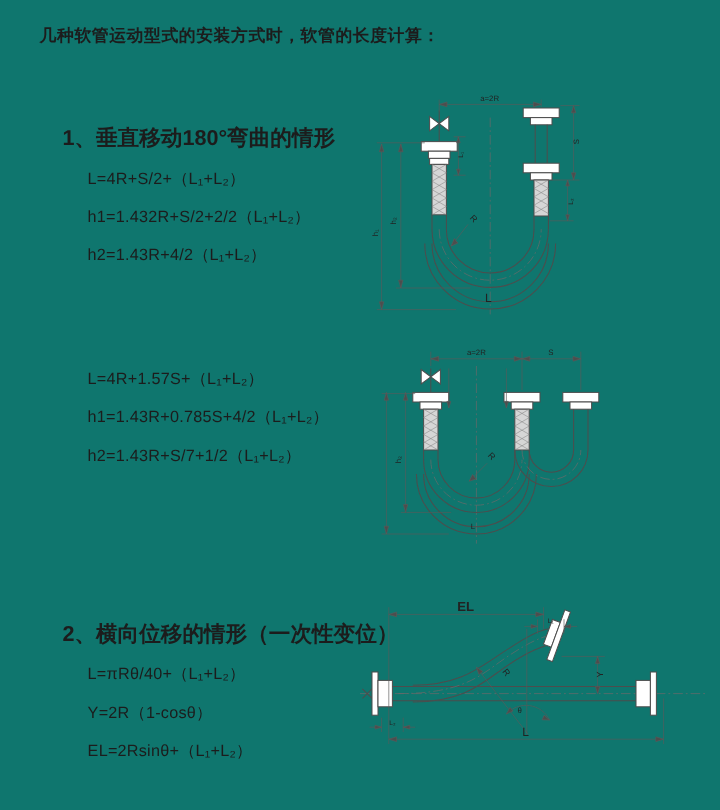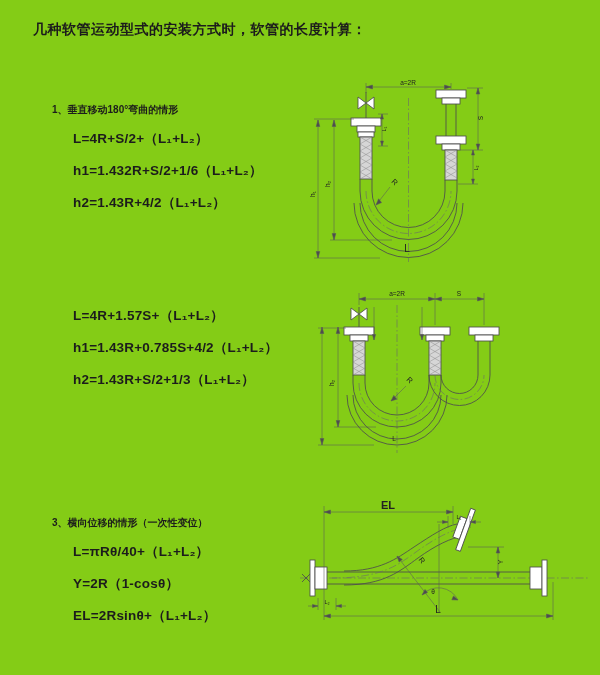--- a/index.html
+++ b/index.html
@@ -1,22 +1,22 @@
 <!DOCTYPE html>
 <html><head>
 <meta charset="utf-8">
 <style>
   *{margin:0;padding:0;box-sizing:border-box}
   html,body{width:600px;height:675px}
   body{background:#fff;font-family:"Liberation Sans","DejaVu Sans",sans-serif;color:#1c1c1c;position:relative;overflow:hidden}
-  .page{position:absolute;inset:0;background:#84cc16}
+  .page{position:absolute;inset:0;background:#0f766e}
   .doc-title{position:absolute;left:33px;top:21px;font-size:14px;font-weight:700;letter-spacing:.5px;white-space:nowrap}
   .sec-text{position:absolute;width:290px}
-  .sec-heading{font-size:10px;font-weight:700;margin-bottom:6px;white-space:nowrap}
-  .formula{font-size:13.5px;font-weight:700;line-height:32px;height:32px;padding-left:21px;letter-spacing:.2px;white-space:nowrap}
+  .sec-heading{font-size:18px;font-weight:700;margin-bottom:6px;white-space:nowrap}
+  .formula{font-size:13.5px;font-weight:400;line-height:32px;height:32px;padding-left:21px;letter-spacing:.2px;white-space:nowrap}
   .diag{position:absolute}
   svg.diag *{stroke:#4d4d4d;stroke-width:.85;fill:none}
   svg.diag g.dm *{stroke:#5a5a5a;stroke-width:.55}
   svg.diag .cl{stroke:#6a6a6a;stroke-width:.6;stroke-dasharray:8 2.5 1.5 2.5}
   svg.diag .ar{fill:#4d4d4d;stroke:none}
   svg.diag .fw{fill:#fff}
   svg.diag .hz{fill:#d6d6d6}
   svg.diag .hatch{stroke:#858585;stroke-width:.45}
   svg.diag text{stroke:none;fill:#222;font-family:"Liberation Sans","DejaVu Sans",sans-serif}
   .t5{font-size:5.5px}.t6{font-size:6.5px}.t7{font-size:7.5px}.t9{font-size:10px}.t11{font-size:11px;font-weight:700}
@@ -24,21 +24,21 @@
 </head>
 <body>
 
 <div class="page">
 
   <div class="doc-title">几种软管运动型式的安装方式时，软管的长度计算：</div>
 
   <div class="sec-text" style="left:52px;top:103px">
     <div class="sec-heading">1、垂直移动180°弯曲的情形</div>
     <div class="formula">L=4R+S/2+（L₁+L₂）</div>
-    <div class="formula">h1=1.432R+S/2+1/6（L₁+L₂）</div>
+    <div class="formula">h1=1.432R+S/2+2/2（L₁+L₂）</div>
     <div class="formula">h2=1.43R+4/2（L₁+L₂）</div>
   </div>
 
   <svg class="diag" style="left:308px;top:72px" width="288" height="198" viewBox="0 0 288 198">
     <g>
       <line class="cl" x1="100.5" y1="26" x2="100.5" y2="190"></line>
     </g>
     <g>
 
       <line x1="58" y1="20" x2="58" y2="46"></line>
@@ -116,21 +116,21 @@
       <text class="t6" x="174.5" y="46" text-anchor="middle" transform="rotate(-90 174.5 46)">S</text>
       <text class="t5" x="169.5" y="96" text-anchor="middle" transform="rotate(-90 169.5 96)">L₂</text>
       <text class="t7" x="85" y="112" text-anchor="middle" transform="rotate(45 85 112)">R</text>
       <text class="t9" x="99" y="180" text-anchor="middle">L</text>
     </g>
   </svg>
 
   <div class="sec-text" style="left:52px;top:300px">
     <div class="formula">L=4R+1.57S+（L₁+L₂）</div>
     <div class="formula">h1=1.43R+0.785S+4/2（L₁+L₂）</div>
-    <div class="formula">h2=1.43R+S/2+1/3（L₁+L₂）</div>
+    <div class="formula">h2=1.43R+S/7+1/2（L₁+L₂）</div>
   </div>
 
   <svg class="diag" style="left:312px;top:283px" width="288" height="188" viewBox="0 0 288 188">
     <g>
       <line class="cl" x1="85" y1="22" x2="85" y2="170"></line>
     </g>
     <g>
 
       <line x1="47" y1="24" x2="47" y2="46"></line>
       <polygon class="fw" points="39,25 39,37 47,31"></polygon>
@@ -196,21 +196,21 @@
     <g>
       <text class="t6" x="85" y="13" text-anchor="middle">a=2R</text>
       <text class="t6" x="147" y="13" text-anchor="middle">S</text>
       <text class="t6" x="22" y="100" text-anchor="middle" transform="rotate(-90 22 100)">h₂</text>
       <text class="t7" x="96" y="99" text-anchor="middle" transform="rotate(45 96 99)">R</text>
       <text class="t6" x="82" y="158" text-anchor="middle">L</text>
     </g>
   </svg>
 
   <div class="sec-text" style="left:52px;top:516px">
-    <div class="sec-heading">3、横向位移的情形（一次性变位）</div>
+    <div class="sec-heading">2、横向位移的情形（一次性变位）</div>
     <div class="formula">L=πRθ/40+（L₁+L₂）</div>
     <div class="formula">Y=2R（1-cosθ）</div>
     <div class="formula">EL=2Rsinθ+（L₁+L₂）</div>
   </div>
 
   <svg class="diag" style="left:296px;top:498px" width="304" height="152" viewBox="0 0 304 152">
     <g>
       <line class="cl" x1="4" y1="80" x2="292" y2="80"></line>
       <path class="dm" d="M6 76l8 8M6 84l8 -8"></path>
     </g>

